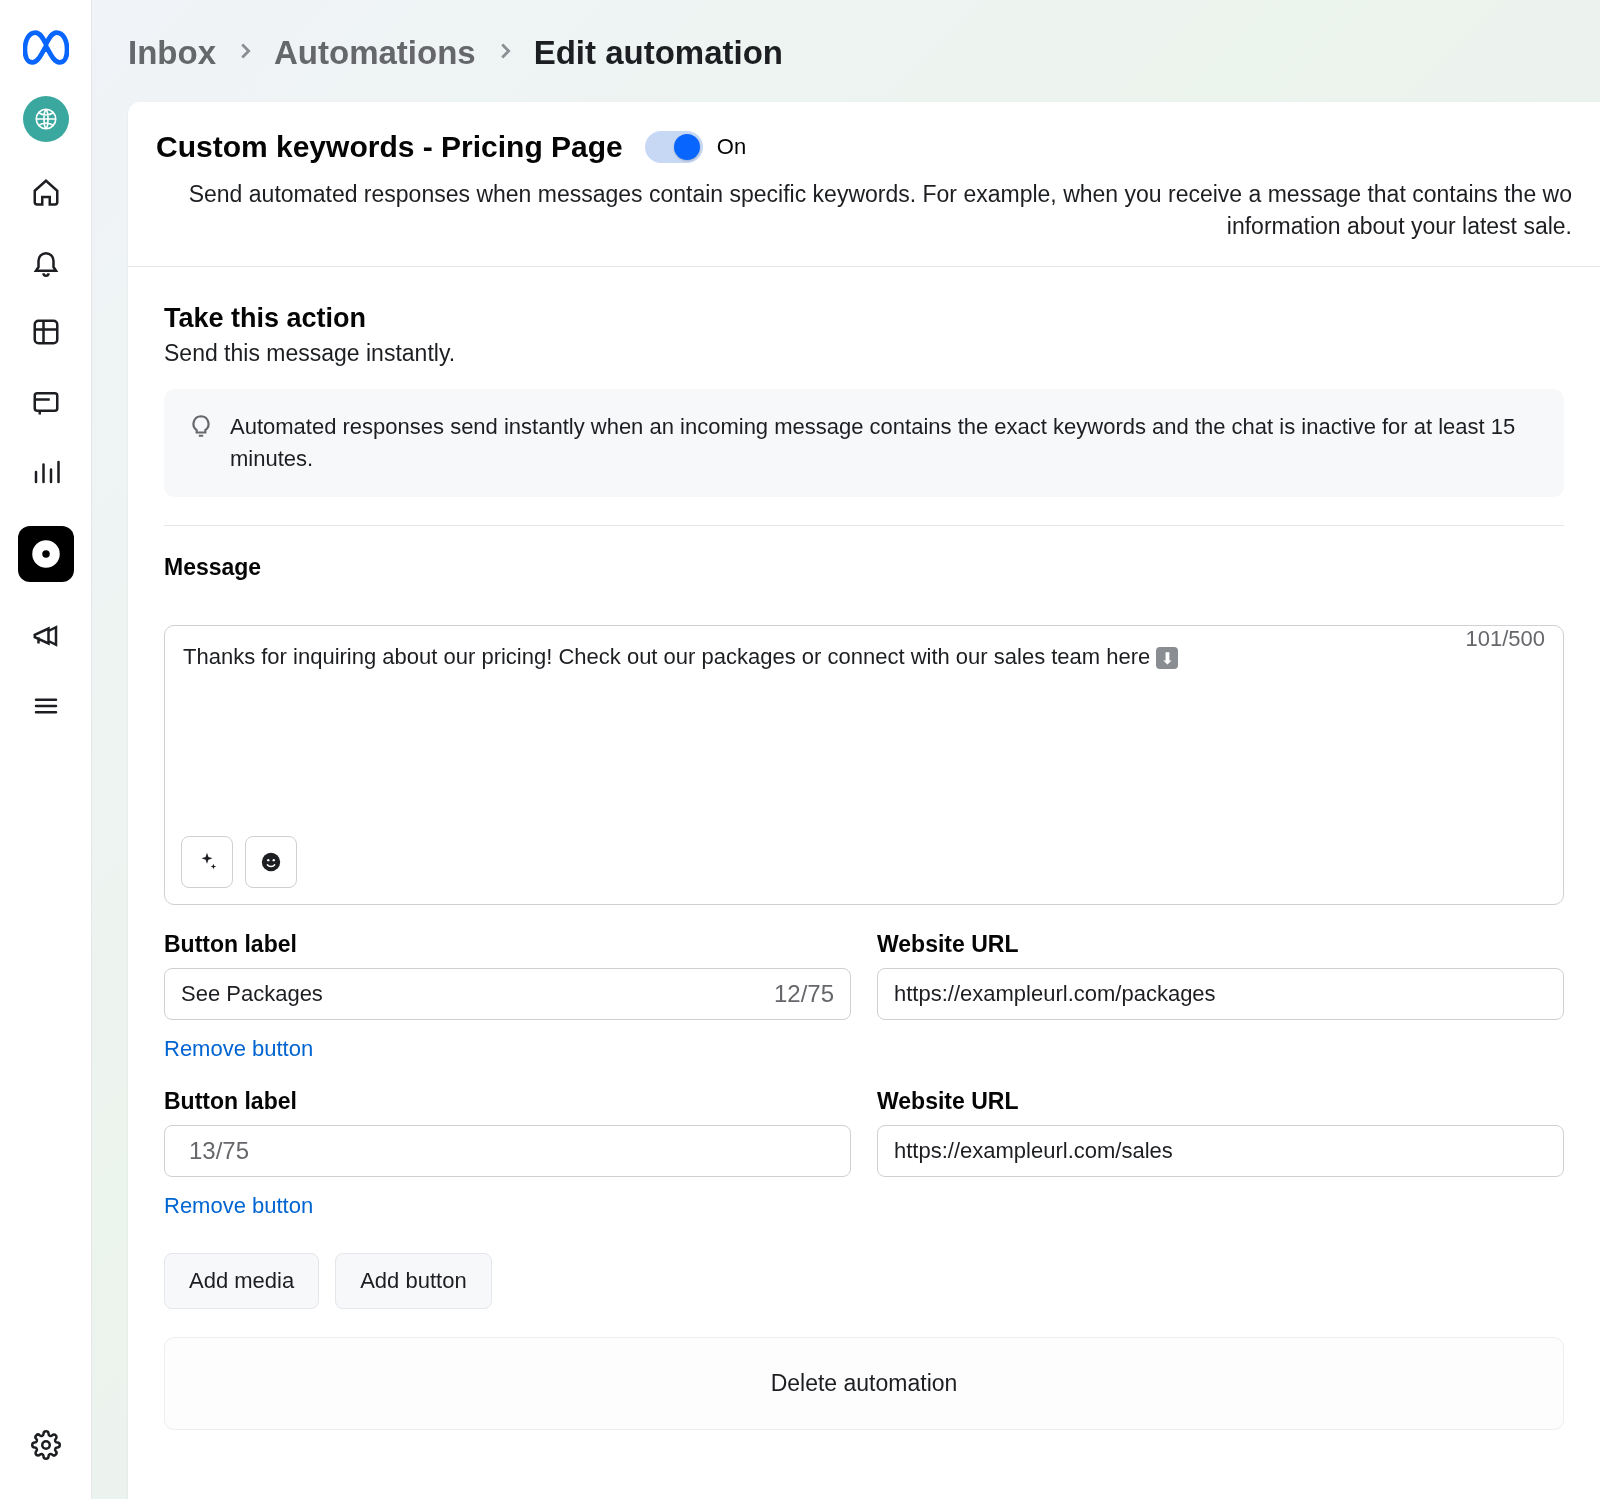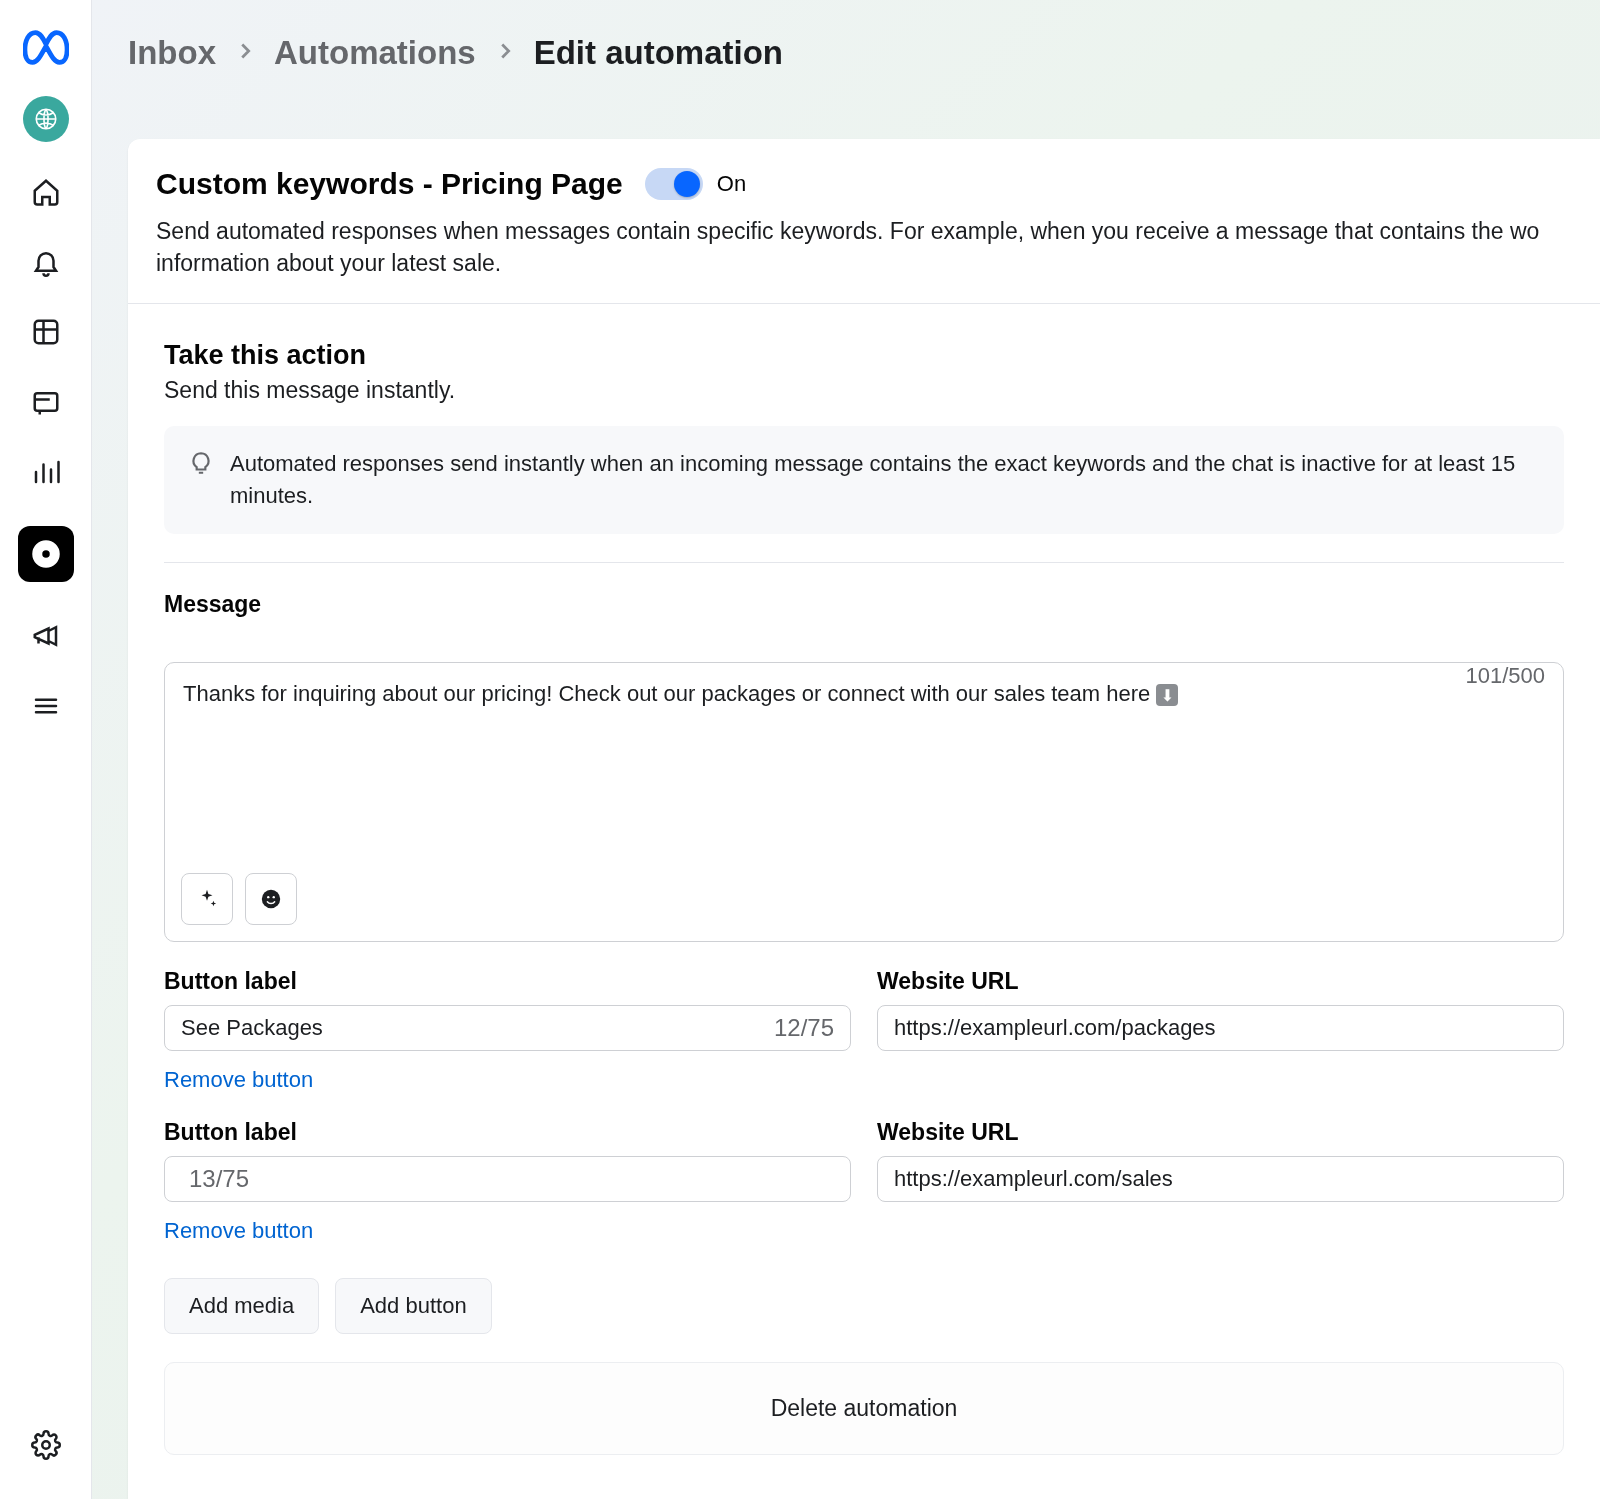--- a/index.html
+++ b/index.html
@@ -13,39 +13,39 @@
   .avatar-circle { width: 46px; height: 46px; border-radius: 50%; background: #3aa89e; display:flex; align-items:center; justify-content:center; color:#fff; margin-bottom: 34px; }
   .avatar-circle svg { width:26px; height:26px; stroke:#fff; }
   .nav-icons { display:flex; flex-direction:column; align-items:center; gap: 38px; }
   .nav-icon { width: 32px; height: 32px; display:flex; align-items:center; justify-content:center; color:#1c1e21; }
   .nav-icon svg { width: 30px; height: 30px; stroke: #1c1e21; fill: none; stroke-width: 2; }
   .nav-icon.active { width: 56px; height: 56px; background:#000; border-radius:12px; color:#fff; }
   .nav-icon.active svg { stroke:#fff; fill:#fff; }
   .settings-bottom { position:absolute; bottom: 38px; left: 0; right: 0; display:flex; justify-content:center; }
 
   
-  .main { flex: 1; height: 100%; background: linear-gradient(135deg, #f0f3f7 0%, #ecf4ee 40%, #e9efef 100%); display:flex; flex-direction:column; overflow:hidden;gap:37px; }
+  .main { flex: 1; height: 100%; background: linear-gradient(135deg, #f0f3f7 0%, #ecf4ee 40%, #e9efef 100%); display:flex; flex-direction:column; overflow:hidden; }
 
   .breadcrumbs { display:flex; align-items:center; gap: 18px; padding: 34px 36px 30px; }
   .crumb { font-size: 33px; font-weight: 700; color: #65676b; cursor:pointer; }
   .crumb-sep { color:#8a8d91; }
   .crumb-sep svg { width: 22px; height: 22px; stroke:#8a8d91; fill:none; stroke-width:3; }
   .crumb.current { color:#1c1e21; }
 
   .panel { background:#fff; margin-left: 36px; border-radius: 12px 0 0 0; box-shadow: 0 1px 2px rgba(0,0,0,.08); flex: 1; overflow:hidden; display:flex; flex-direction:column;}
   .panel-header { padding: 28px 28px 24px; border-bottom: 1px solid #e4e6eb; }
   .title-row { display:flex; align-items:center; gap: 22px; }
   .panel-title { font-size: 30px; font-weight: 800; color:#050505;}
   .toggle-wrap { display:flex; align-items:center; gap: 14px; text-align: center; }
   .toggle { width: 58px; height: 32px; background: #0866ff; border-radius: 32px; position:relative; cursor:pointer; }
   .toggle .knob { position:absolute; right:3px; top:3px; width:26px; height:26px; background:#fff; border-radius:50%; box-shadow: 0 1px 2px rgba(0,0,0,.2); background:#0866ff; }
   .toggle { background:#c7d8f5; }
   .toggle .knob { right:3px; background:#0866ff; width:26px; height:26px; }
   .toggle-label { font-size: 22px; color:#050505; }
-  .panel-desc { margin-top: 14px; font-size: 23px; color:#1c1e21; line-height: 1.4; }
+  .panel-desc { margin-top: 14px; font-size: 23px; color:#1c1e21; line-height: 1.4; text-align: right; }
 
   .panel-body { padding: 36px 24px 24px; overflow-y:auto; flex:1; }
   .card-area { padding: 0 12px; }
   .section-heading { font-size: 27px; font-weight: 700; color:#050505; }
   .section-sub { font-size: 23px; color:#1c1e21; margin-top: 6px; }
 
   .info-banner { margin-top: 22px; background:#f7f8fa; border-radius: 10px; padding: 22px 24px; display:flex; gap: 16px; align-items:flex-start; font-size: 22px; line-height: 1.45; color:#1c1e21;}
   .info-banner .bulb { flex-shrink:0; width:26px; height:26px; color:#65676b; margin-top:2px;}
   .info-banner .bulb svg { width:26px; height:26px; stroke:#65676b; fill:none; stroke-width:2; }
 
@@ -56,21 +56,21 @@
   .msg-text-wrap { position: relative; padding: 18px 110px 16px 18px; min-height: 210px;}
   .msg-text { font-size: 22px; color:#1c1e21; max-width: 1050px; }
   .down-emoji { display:inline-flex; align-items:center; justify-content:center; width:22px; height:22px; background:#8a8d91; color:#fff; border-radius:4px; font-size:16px; vertical-align:middle; }
   .char-count { position:absolute; top: 0; right: 18px; font-size:22px; color:#65676b; }
   .msg-toolbar { display:flex; gap: 12px; padding: 0 16px 16px; }
   .tbtn { width:52px; height:52px; border:1px solid #ced0d4; border-radius:8px; display:flex; align-items:center; justify-content:center; background:#fff; cursor:pointer;}
   .tbtn svg { width:22px; height:22px; }
 
   .row2 { display:flex; gap: 26px; margin-top: 26px; }
   .col { flex: 1; min-width: 0;}
-  .input-row { display:flex; align-items:center; border:1px solid #ced0d4; border-radius:8px; height: 46px; padding: 0 16px; background:#fff;}
+  .input-row { display:flex; align-items:center; border:1px solid #ced0d4; border-radius:8px; height: 52px; padding: 0 16px; background:#fff;}
   .input-row input { border:none; outline:none; flex:1; font-size:22px; color:#1c1e21; background:transparent; }
   .input-row .count { font-size:24px; color:#65676b; margin-left:8px; }
   .link-action { font-size:22px; color:#0064d1; margin-top: 16px; cursor:pointer; }
 
   .btn-row { display:flex; gap: 16px; margin-top: 34px; }
   .btn { background:#f7f8fa; border:1px solid #e4e6eb; border-radius:8px; padding: 14px 24px; font-size:22px; color:#1c1e21; cursor:pointer;}
 
   .delete-bar { margin-top: 28px; background:#fdfdfd; border:1px solid #eceef1; border-radius:10px; padding: 32px; text-align:center; font-size:23px; color:#1c1e21; cursor:pointer;}
 </style>
 </head>

